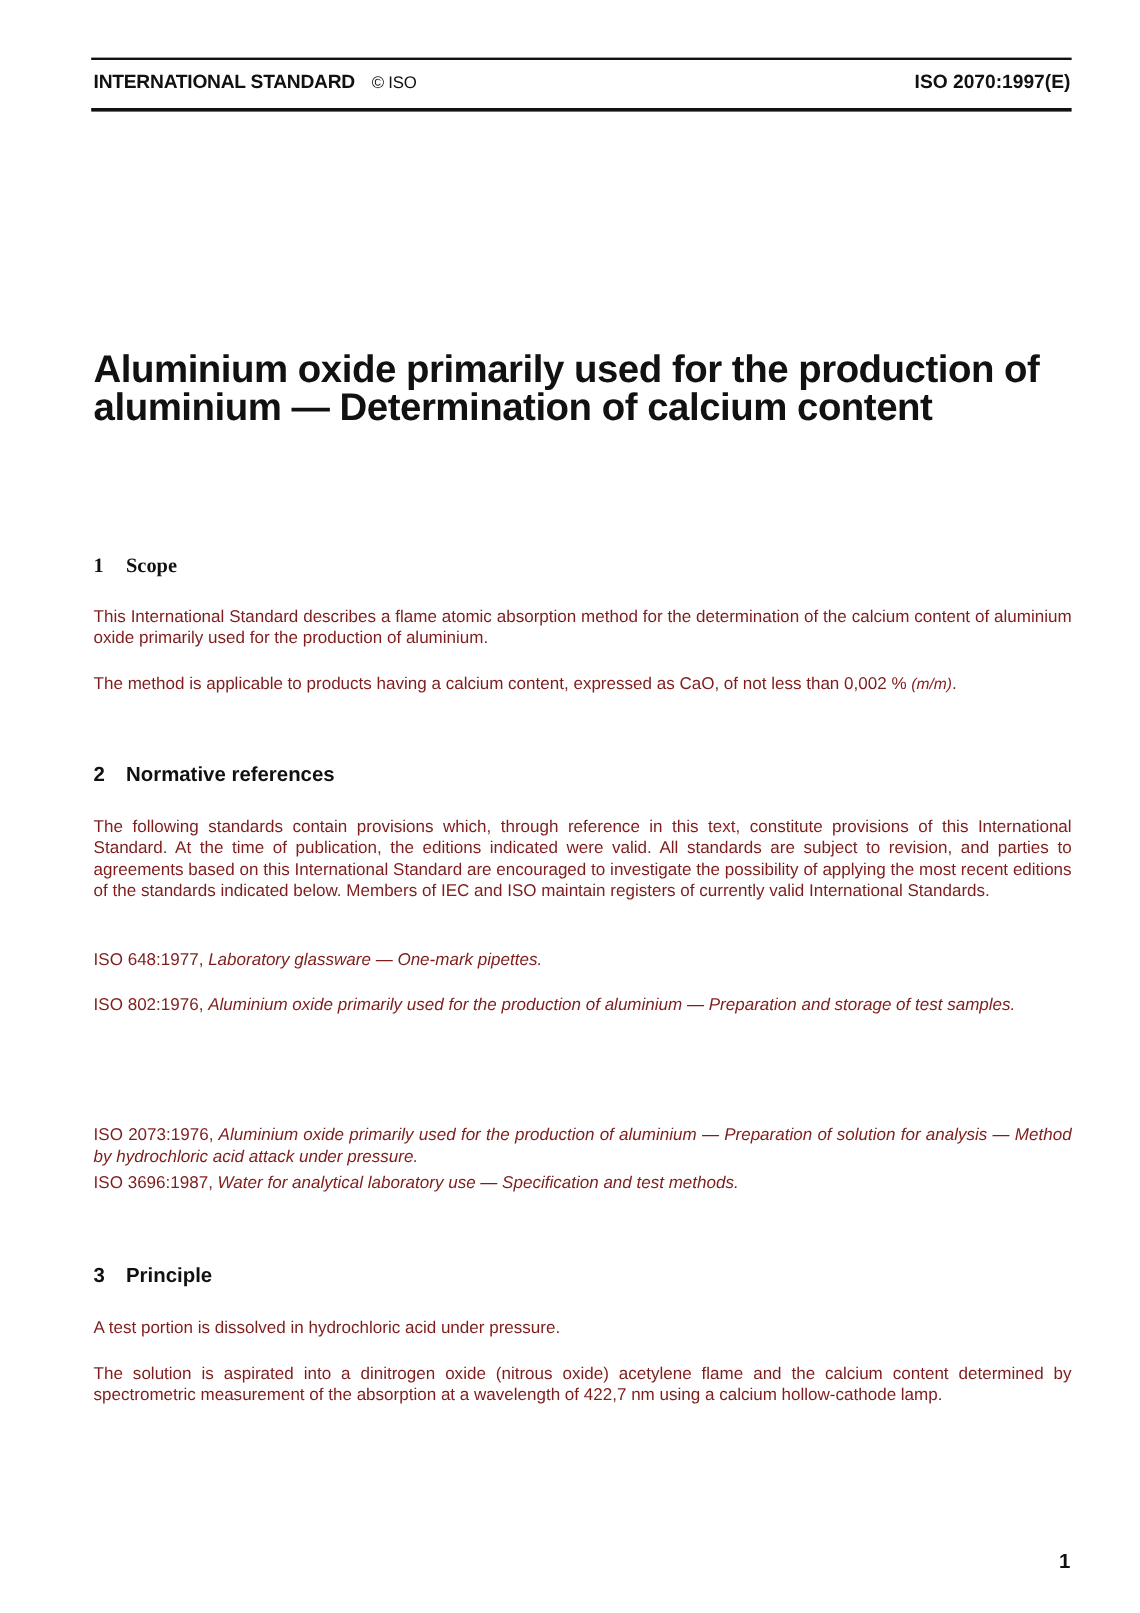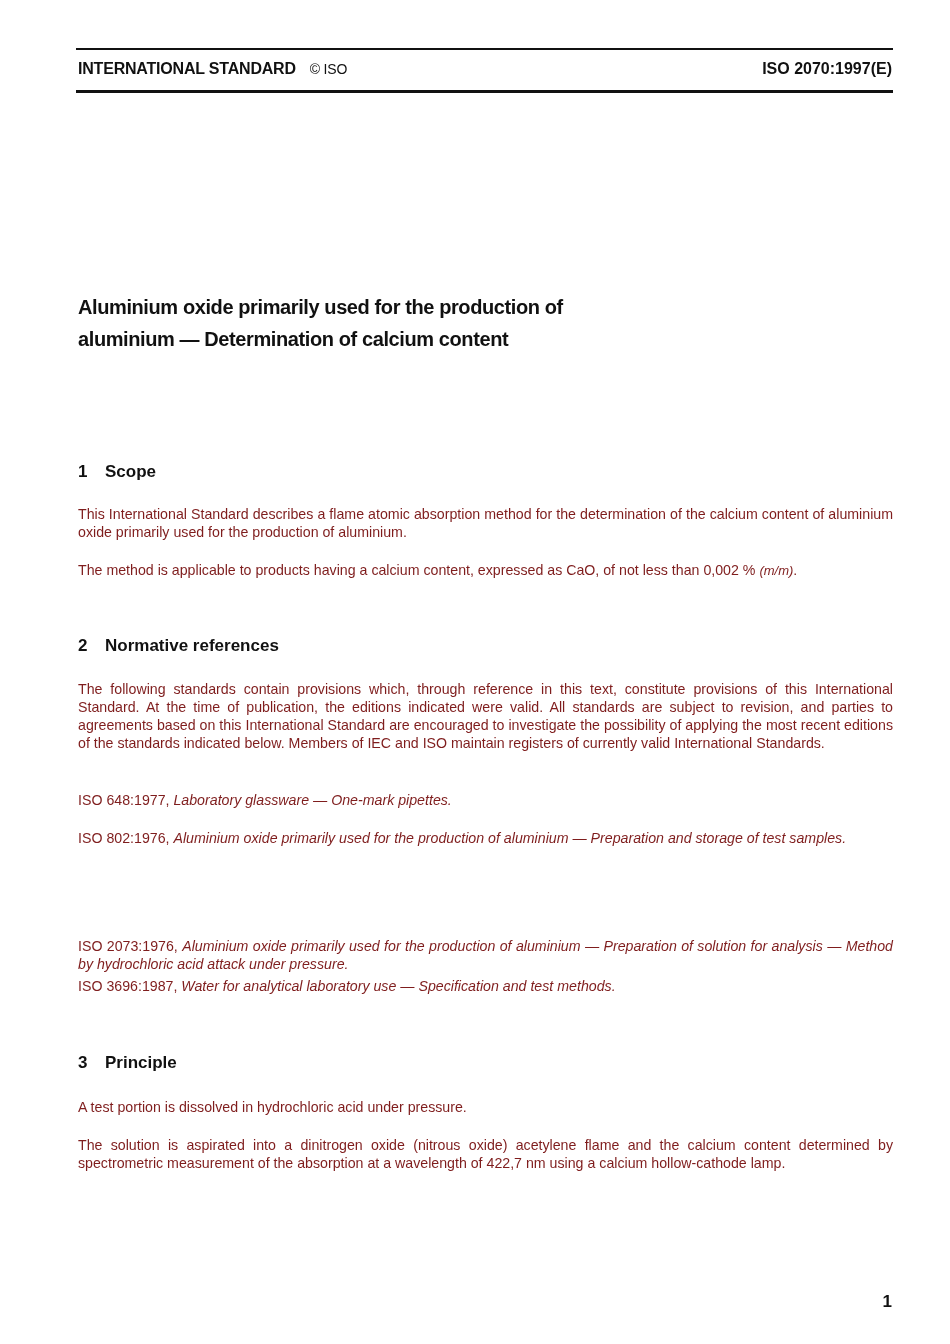--- a/index.html
+++ b/index.html
@@ -61,21 +61,21 @@
       font-weight: bold;
       white-space: nowrap;
     }
 
     
     .doc-title {
       position: absolute;
       left: 78px;
       top: 291px;
       width: 800px;
-      font-size: 20px;
+      font-size: 32px;
       font-weight: bold;
       line-height: 32px;
       letter-spacing: -0.4px;
       margin: 0;
     }
 
     
     .section-heading {
       position: absolute;
       left: 78px;
@@ -120,21 +120,21 @@
     <span>INTERNATIONAL STANDARD</span><span class="header-copy">© ISO</span>
   </div>
   <div class="header-right">ISO 2070:1997(E)</div>
   <div class="rule-bottom"></div>
 
   <h1 class="doc-title">
     <span>Aluminium oxide primarily used for the production of</span><br>
     <span>aluminium — Determination of calcium content</span>
   </h1>
 
-  <h2 class="section-heading" style="top:462px;">
+  <h2 class="section-heading" style="top:462px;font-family:Liberation Serif, serif;">
     <span class="num">1</span><span>Scope</span>
   </h2>
   <p class="para" style="top:505px;">This International Standard describes a flame atomic absorption method for the determination of the calcium content of aluminium oxide primarily used for the production of aluminium.</p>
   <p class="para nojust" style="top:561px;">
     <span>The method is applicable to products having a calcium content, expressed as CaO, of not less than 0,002 %</span>
     <span class="mm">(m/m)</span><span>.</span>
   </p>
 
   <h2 class="section-heading" style="top:636px;">
     <span class="num">2</span><span>Normative references</span>

